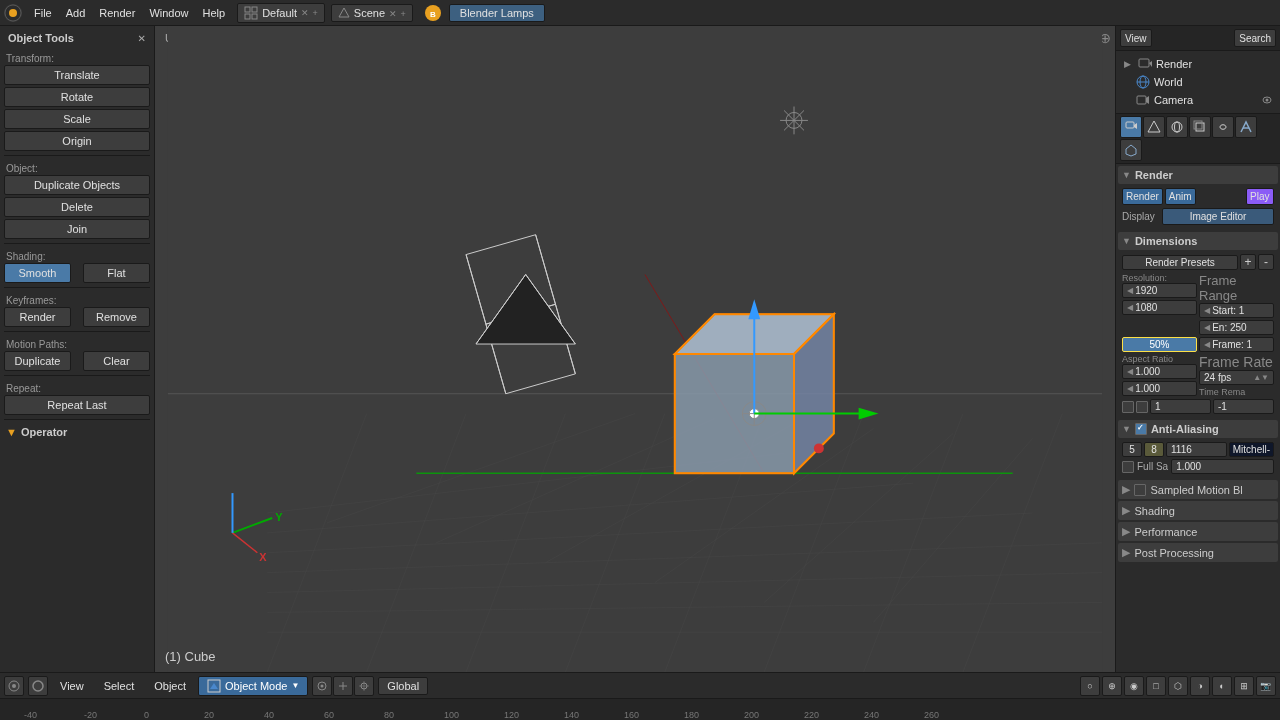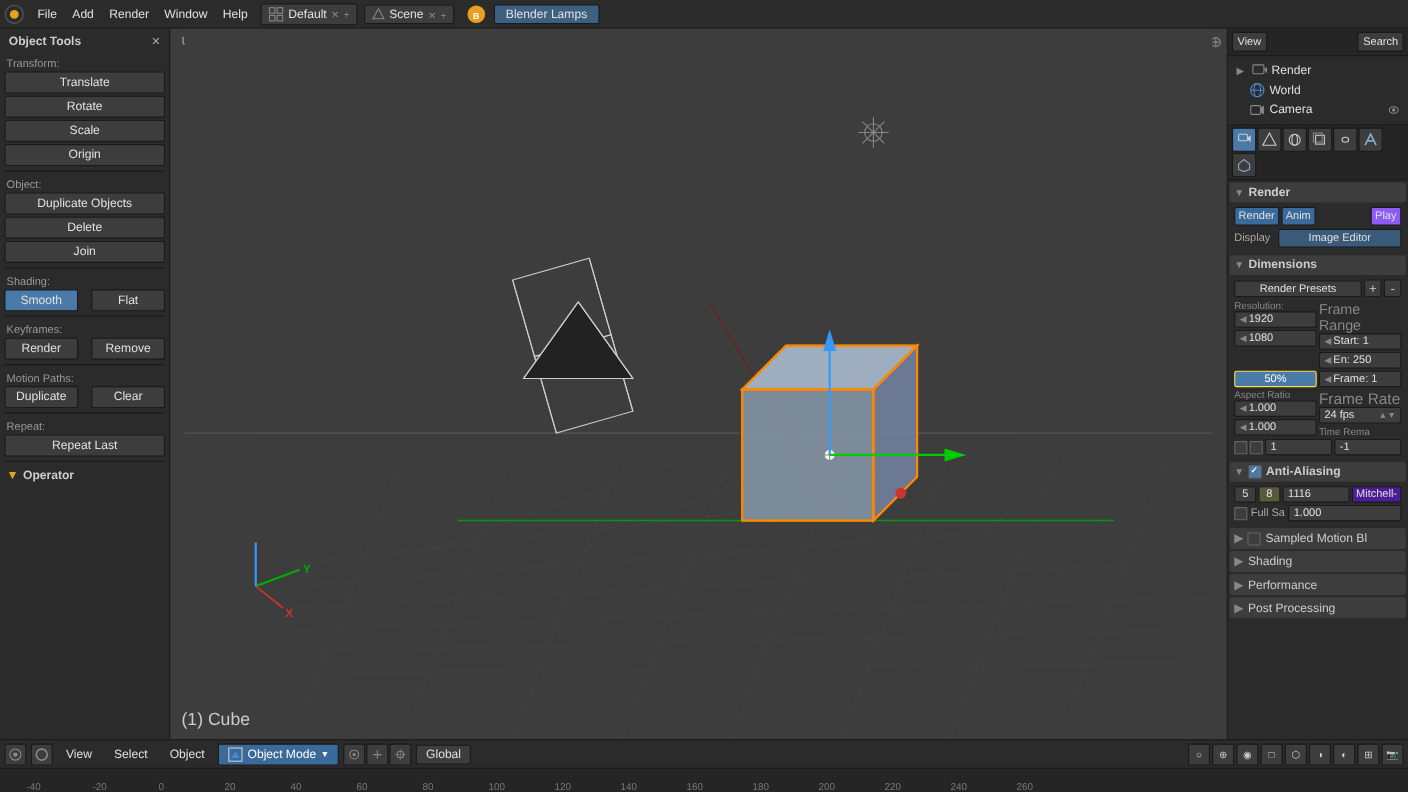--- a/index.html
+++ b/index.html
@@ -193,21 +193,21 @@
       font-size: 14px;
       cursor: pointer;
     }
 
     
     .viewport-object-label {
       position: absolute;
       bottom: 8px;
       left: 10px;
       color: #ccc;
-      font-size: 16px;
+      font-size: 13px;
     }
 
     
     #right-panel {
       width: 165px;
       background: #2b2b2b;
       border-left: 1px solid #1a1a1a;
       flex-shrink: 0;
       display: flex;
       flex-direction: column;
@@ -428,21 +428,21 @@
     .aa-large {
       background: #3d3d3d;
       border: 1px solid #1a1a1a;
       border-radius: 2px;
       color: #e0e0e0;
       font-size: 10px;
       padding: 1px 4px;
       flex: 1;
     }
     .aa-dropdown {
-      background: #4c1d95;
+      background: #0f172a;
       border: 1px solid #1a1a1a;
       border-radius: 2px;
       color: #e0e0e0;
       font-size: 10px;
       padding: 1px 3px;
     }
     .full-sa-row {
       display: flex;
       align-items: center;
       gap: 3px;

